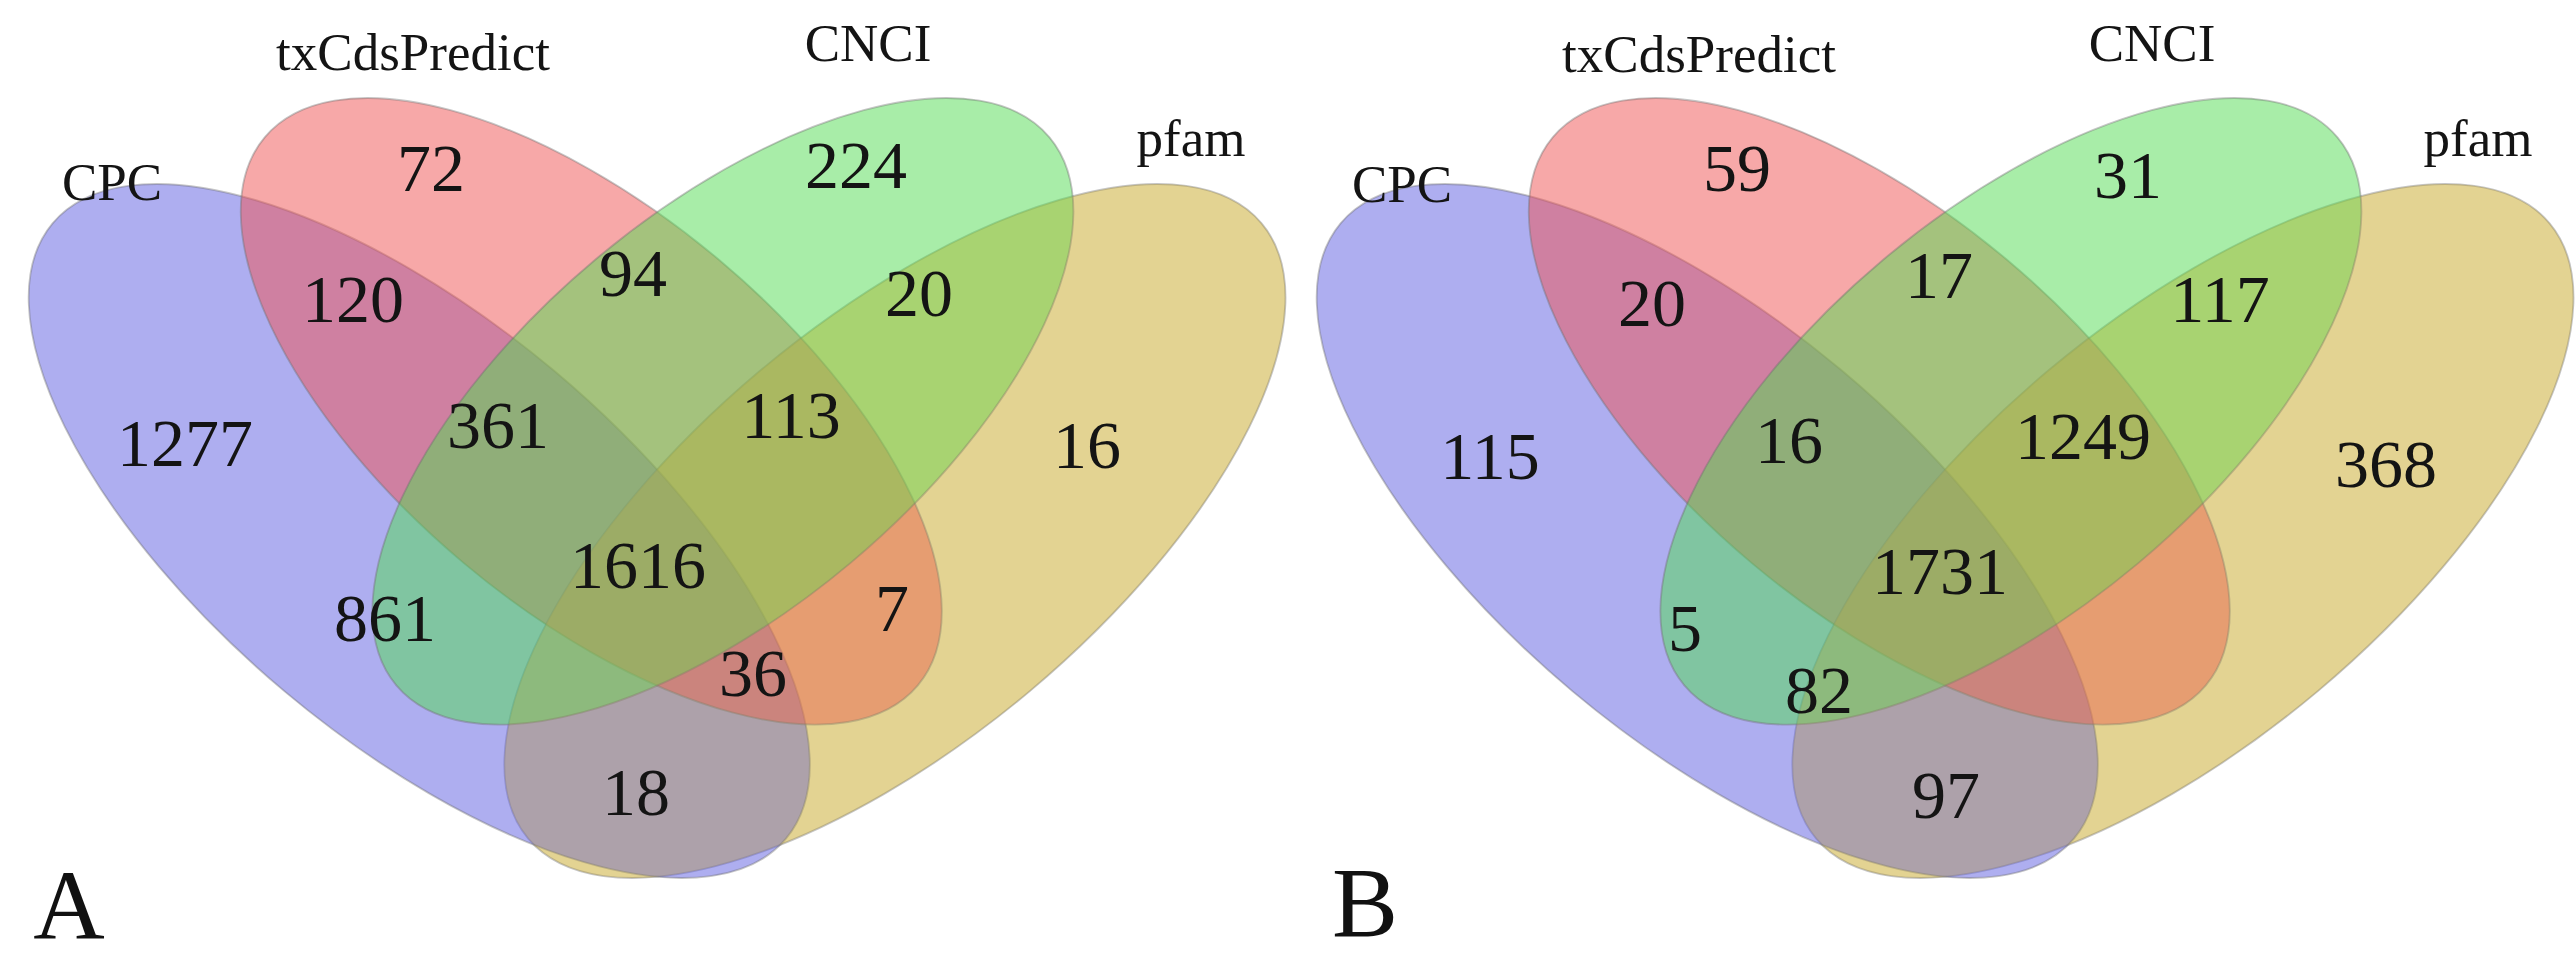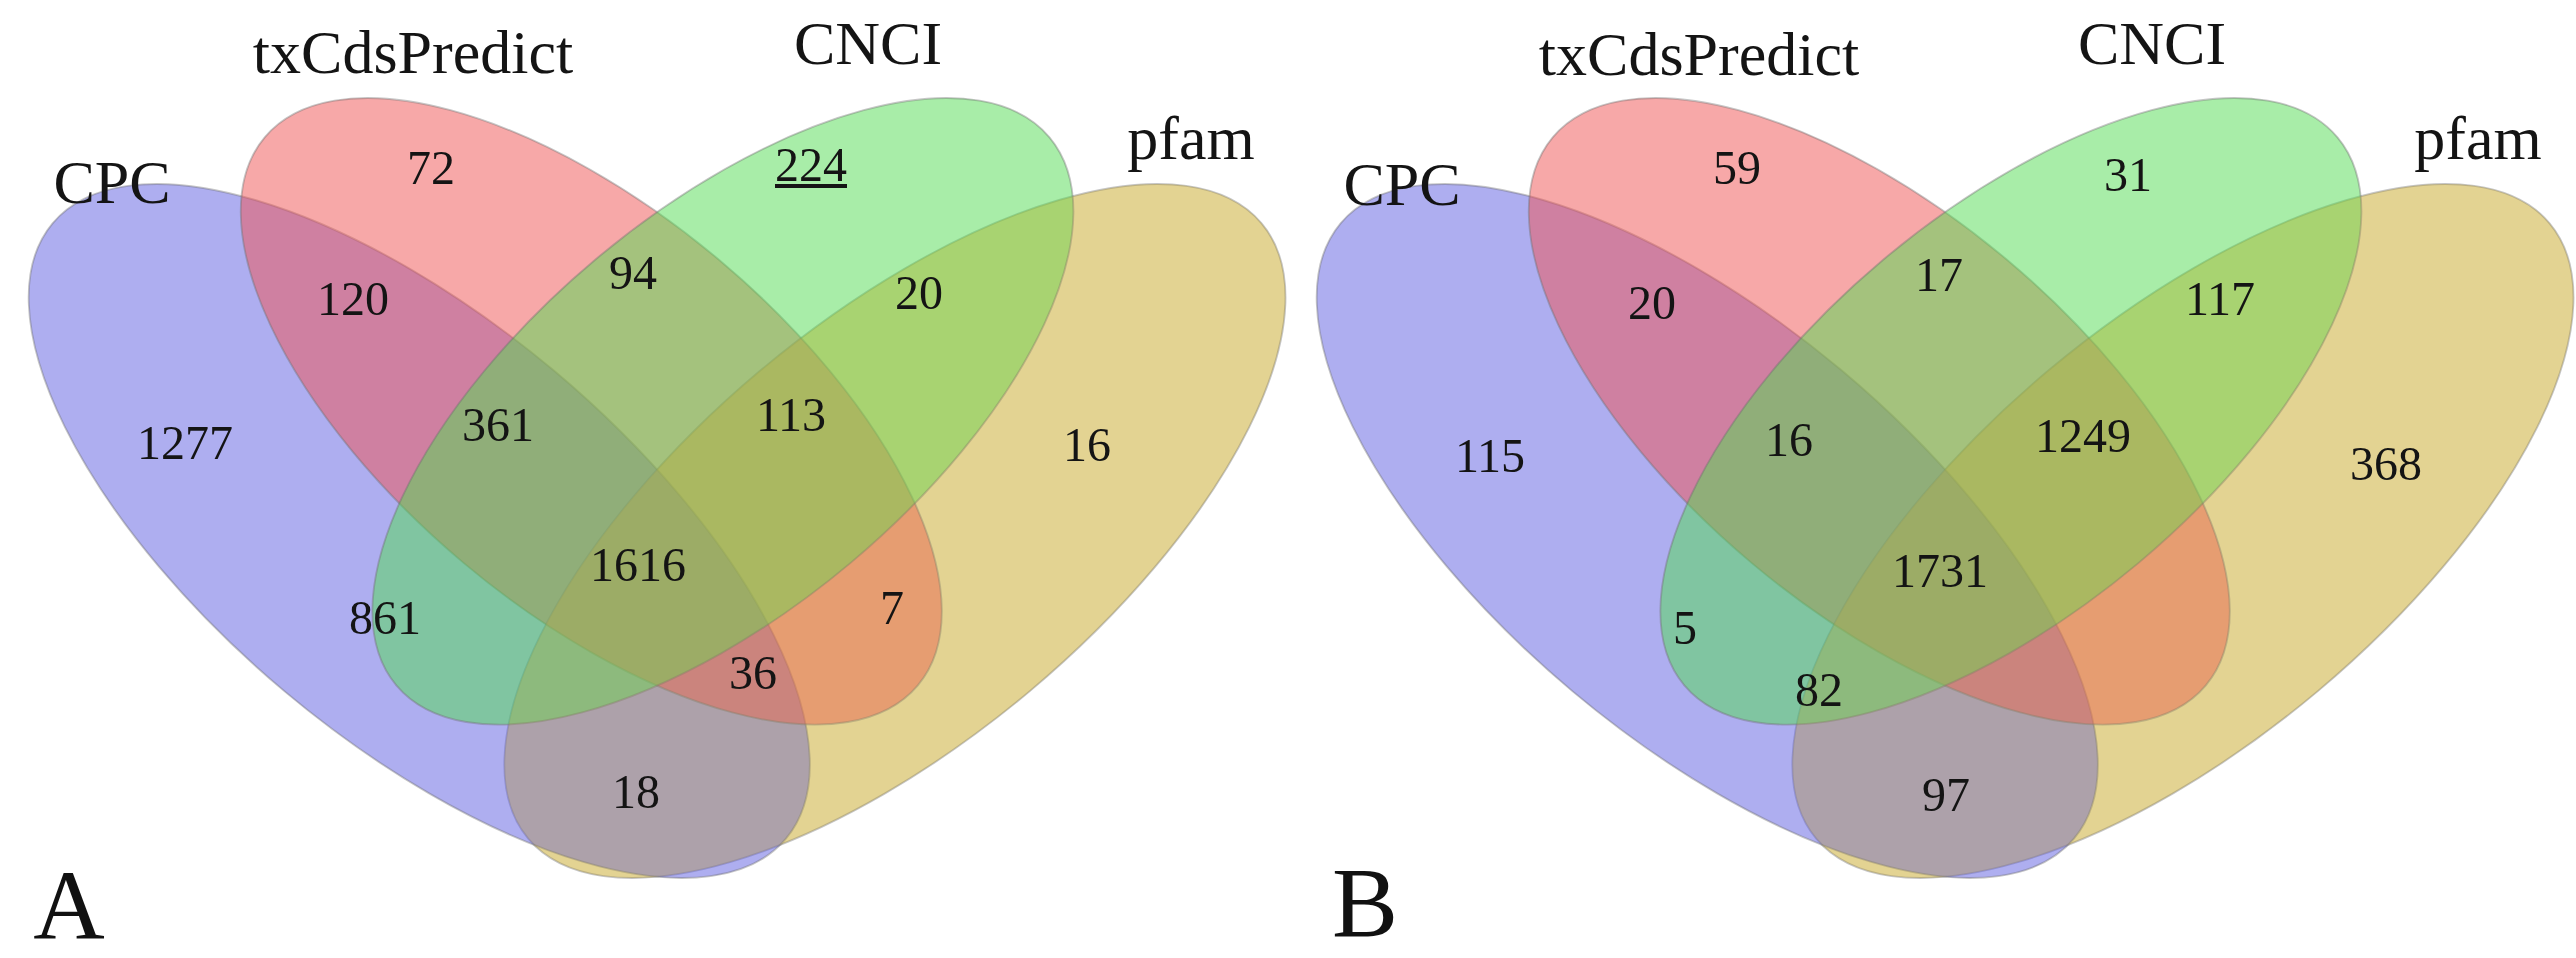--- a/index.html
+++ b/index.html
@@ -4,22 +4,22 @@
 <style>
   html,body{margin:0;padding:0;background:#ffffff;}
   body{width:2576px;height:958px;position:relative;overflow:hidden;
        font-family:"Liberation Serif", serif;}
   .figure{position:absolute;inset:0;background:#ffffff;}
   .panel{position:absolute;top:0;width:1288px;height:958px;}
   .panel svg{position:absolute;left:0;top:0;width:100%;height:100%;}
   .labels-layer{position:absolute;left:0;top:0;width:100%;height:100%;}
   .lbl{position:absolute;transform:translate(-50%,-50%);
        color:#141414;white-space:nowrap;line-height:1;}
-  .set-name{font-size:62px;}
-  .region-count{font-size:48px;}
+  .set-name{font-size:53px;}
+  .region-count{font-size:68px;}
   .panel-letter{position:absolute;transform:translate(-50%,-50%);
        font-size:99px;color:#111;line-height:1;}
 </style>
 </head>
 <body>
 
 <div class="figure">
 
   <div class="panel" style="left:0px;">
     <svg viewBox="0 0 1721 1281" aria-hidden="true">
@@ -30,21 +30,21 @@
       <ellipse cx="966" cy="550" rx="570" ry="265" transform="rotate(-40 966 550)" fill-opacity="0.5" stroke="#6e6e6e" stroke-opacity="0.4" stroke-width="2.5" fill="#51db51"></ellipse>
       <ellipse cx="1196" cy="710" rx="640" ry="280" transform="rotate(-40 1196 710)" fill-opacity="0.22" stroke="none" fill="#d2b84d"></ellipse>
     </svg>
     <div class="labels-layer">
         <span class="lbl set-name" style="left: 112px; top: 182px;">CPC</span>
         <span class="lbl set-name" style="left: 413px; top: 52px;">txCdsPredict</span>
         <span class="lbl set-name" style="left: 868px; top: 43px;">CNCI</span>
         <span class="lbl set-name" style="left: 1191px; top: 138px;">pfam</span>
         <span class="lbl region-count" style="left: 185px; top: 443px;">1277</span>
         <span class="lbl region-count" style="left: 431px; top: 168px;">72</span>
-        <span class="lbl region-count" style="left: 811px; top: 165px; text-decoration: underline;">224</span>
+        <span class="lbl region-count" style="left: 856px; top: 165px;">224</span>
         <span class="lbl region-count" style="left: 1087px; top: 445px;">16</span>
         <span class="lbl region-count" style="left: 353px; top: 299px;">120</span>
         <span class="lbl region-count" style="left: 633px; top: 273px;">94</span>
         <span class="lbl region-count" style="left: 919px; top: 293px;">20</span>
         <span class="lbl region-count" style="left: 498px; top: 425px;">361</span>
         <span class="lbl region-count" style="left: 791px; top: 415px;">113</span>
         <span class="lbl region-count" style="left: 385px; top: 618px;">861</span>
         <span class="lbl region-count" style="left: 638px; top: 565px;">1616</span>
         <span class="lbl region-count" style="left: 892px; top: 608px;">7</span>
         <span class="lbl region-count" style="left: 753px; top: 673px;">36</span>

